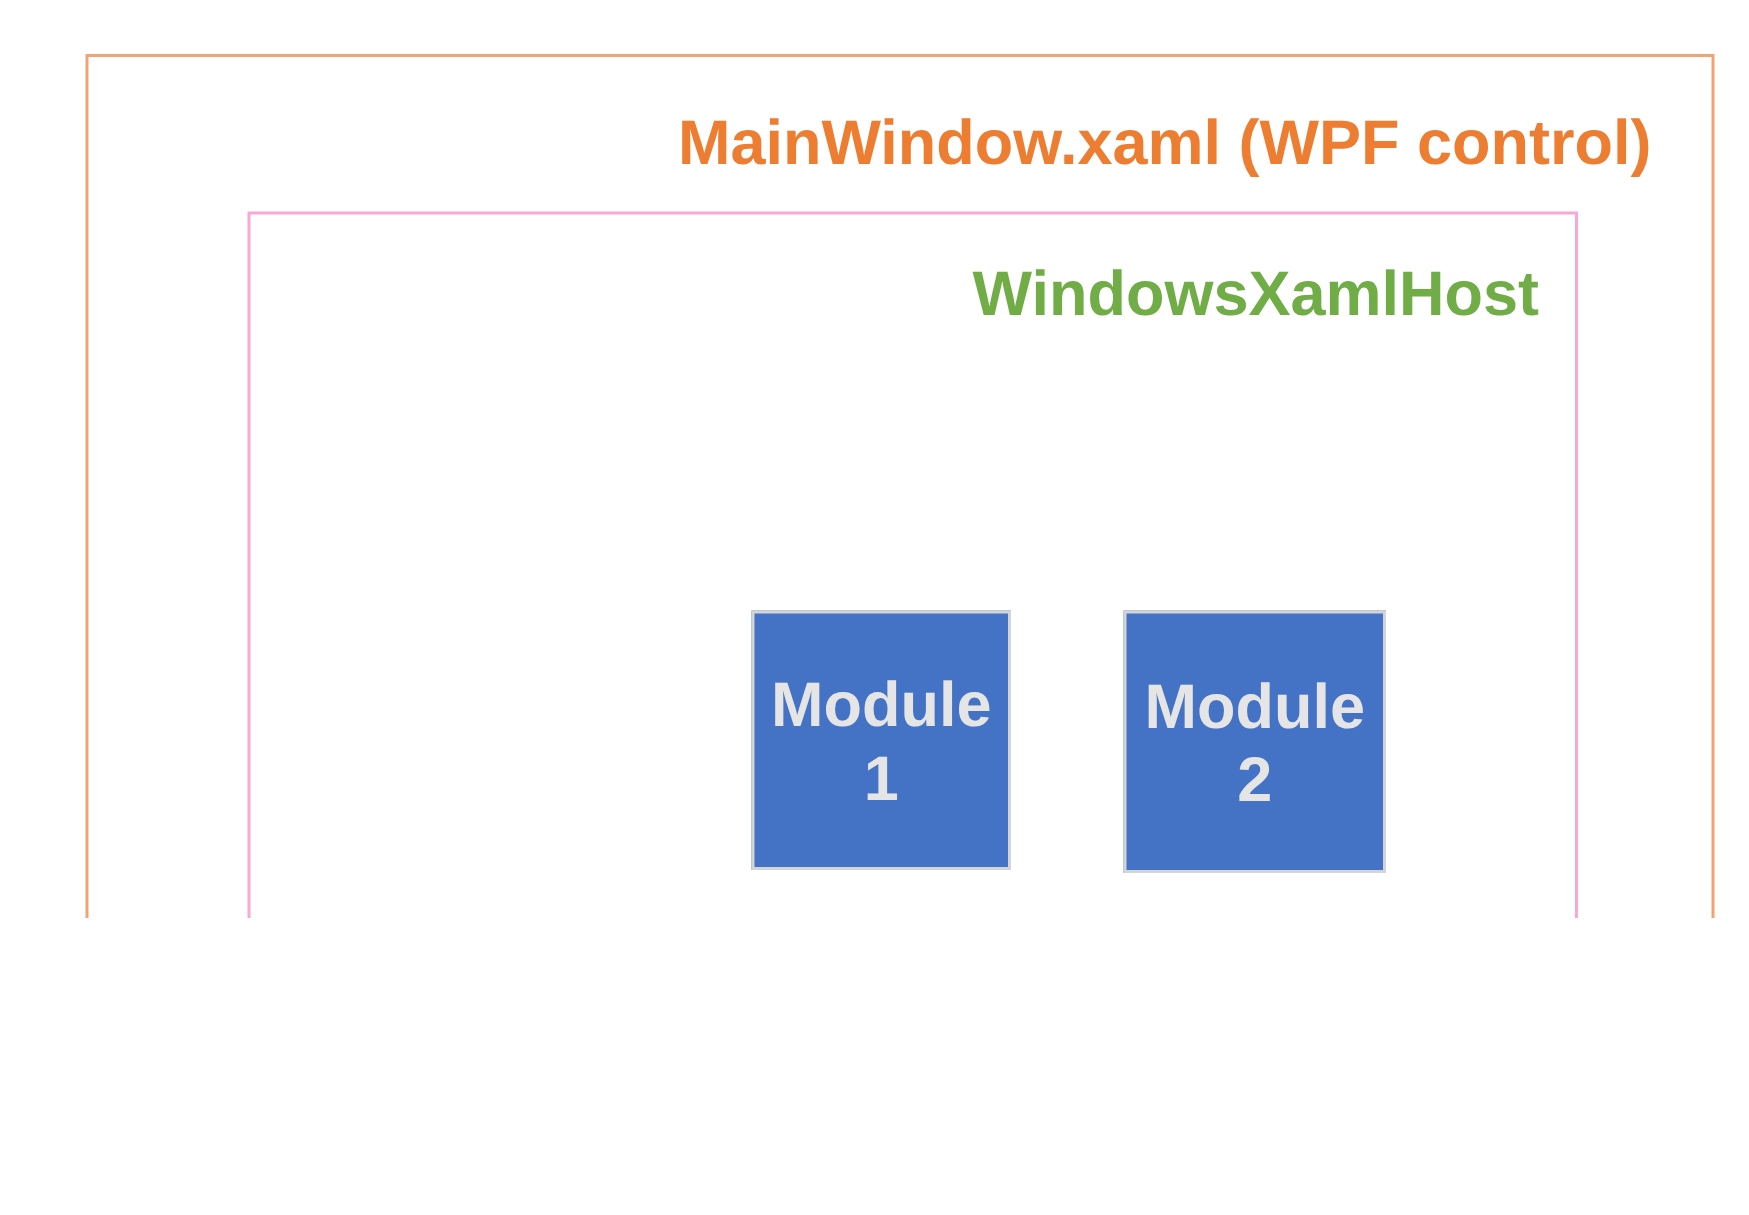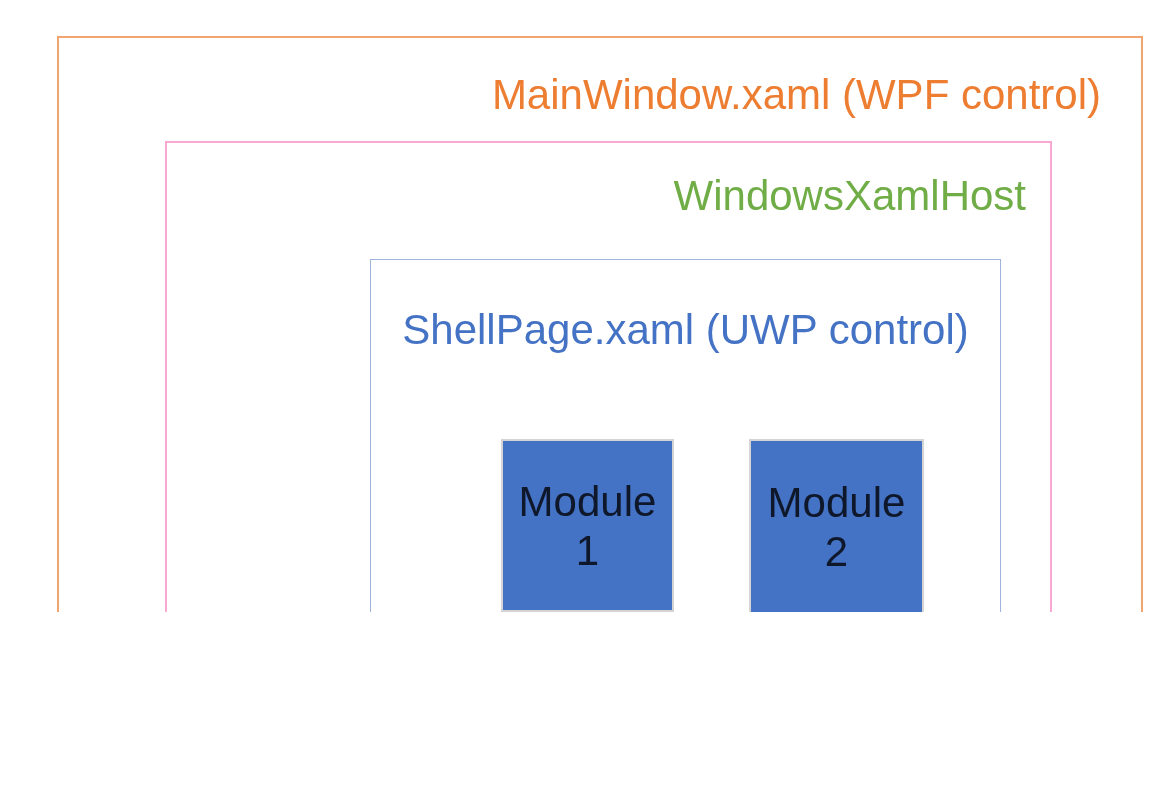--- a/index.html
+++ b/index.html
@@ -7,20 +7,21 @@
     padding: 0;
     background: #ffffff;
     font-family: "Liberation Sans", sans-serif;
   }
   .canvas {
     position: relative;
     width: 1166px;
     height: 612px;
     background: #ffffff;
     overflow: hidden;
+    font-weight: bold;
   }
   .box {
     position: absolute;
     background: transparent;
   }
   .outer-box {
     left: 57px;
     top: 36px;
     width: 1082px;
     height: 727px;
@@ -67,25 +68,24 @@
   }
   .module {
     position: absolute;
     background: #4472C4;
     border: 2px solid #D4D4D4;
     box-sizing: border-box;
     display: flex;
     flex-direction: column;
     align-items: center;
     justify-content: center;
-    color: #0f172a;
+    color: #e5e5e5;
     font-size: 42px;
     line-height: 49px;
     text-align: center;
-    margin-top: 32px;
   }
   .module-1 {
     left: 501px;
     top: 407px;
     width: 173px;
     height: 173px;
   }
   .module-2 {
     left: 749px;
     top: 407px;
@@ -100,23 +100,20 @@
 
   <div class="box outer-box">
     <div class="box-title outer-title">MainWindow.xaml (WPF control)</div>
 
   </div>
 
   <div class="box host-box">
     <div class="box-title host-title">WindowsXamlHost</div>
   </div>
 
-  <div class="box shell-box">
-    <div class="box-title shell-title">ShellPage.xaml (UWP control)</div>
-  </div>
 
   <div class="module module-1">
     <div>Module</div>
     <div>1</div>
   </div>
 
   <div class="module module-2">
     <div>Module</div>
     <div>2</div>
   </div>

